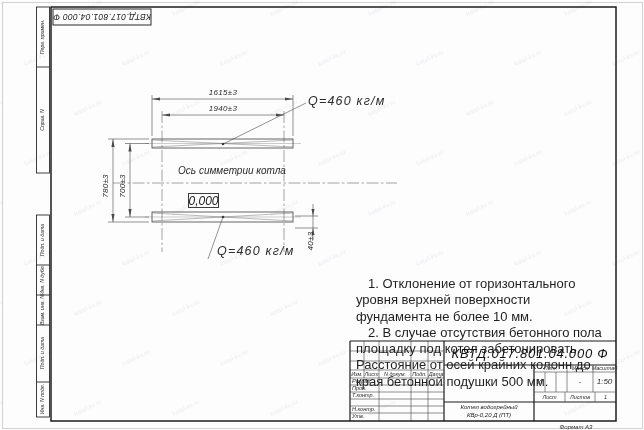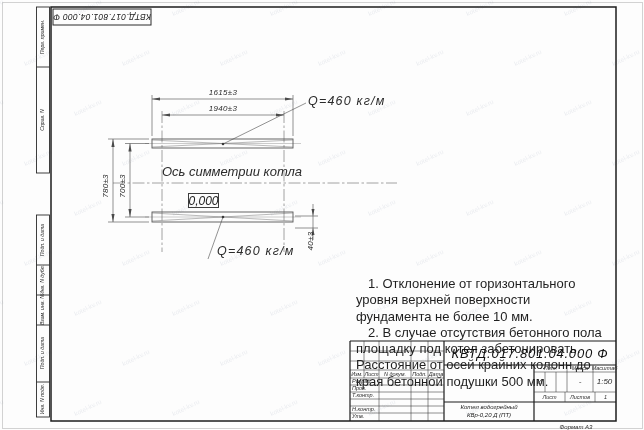--- a/index.html
+++ b/index.html
@@ -214,21 +214,21 @@
   <div class="lbl ctr rot90" style="left:20px;top:348px;width:46px;height:10px;font-size:5.2px;">Подп. и дата</div>
   <div class="lbl ctr rot90" style="left:22px;top:394px;width:42px;height:10px;font-size:5.2px;">Инв. N подл.</div>
 
   <div class="lbl ctr dim" style="left:178px;top:88px;width:90px;height:9px;">1615±3</div>
   <div class="lbl ctr dim" style="left:178px;top:104px;width:90px;height:9px;">1940±3</div>
   <div class="lbl ctr dim rot90" style="left:84px;top:181px;width:44px;height:10px;">780±3</div>
   <div class="lbl ctr dim rot90" style="left:101px;top:181px;width:44px;height:10px;">700±3</div>
   <div class="lbl ctr dim rot90" style="left:292px;top:236px;width:38px;height:10px;">40±3</div>
   <div class="lbl load" style="left:308px;top:95px;">Q=460 кг/м</div>
   <div class="lbl load" style="left:217px;top:245px;">Q=460 кг/м</div>
-  <div class="lbl ctr" style="left:182px;top:166px;width:100px;height:10px;font-size:13px;">Ось симметрии котла</div>
+  <div class="lbl ctr" style="left:182px;top:166px;width:100px;height:10px;font-size:10px;">Ось симметрии котла</div>
   <div class="elev-box ctr">0,000</div>
 
   <div class="notes">
     <p>1. Отклонение от горизонтального уровня верхней поверхности фундамента не более 10 мм.</p>
     <p>2. В случае отсутствия бетонного пола площадку под котел забетонировать. Расстояние от осей крайних колонн до края бетонной подушки 500 мм.</p>
   </div>
 
   <div class="doc-num ctr">КВТД.017.801.04.000 Ф</div>
   <div class="product">
     <span>Котел водогрейный</span>

